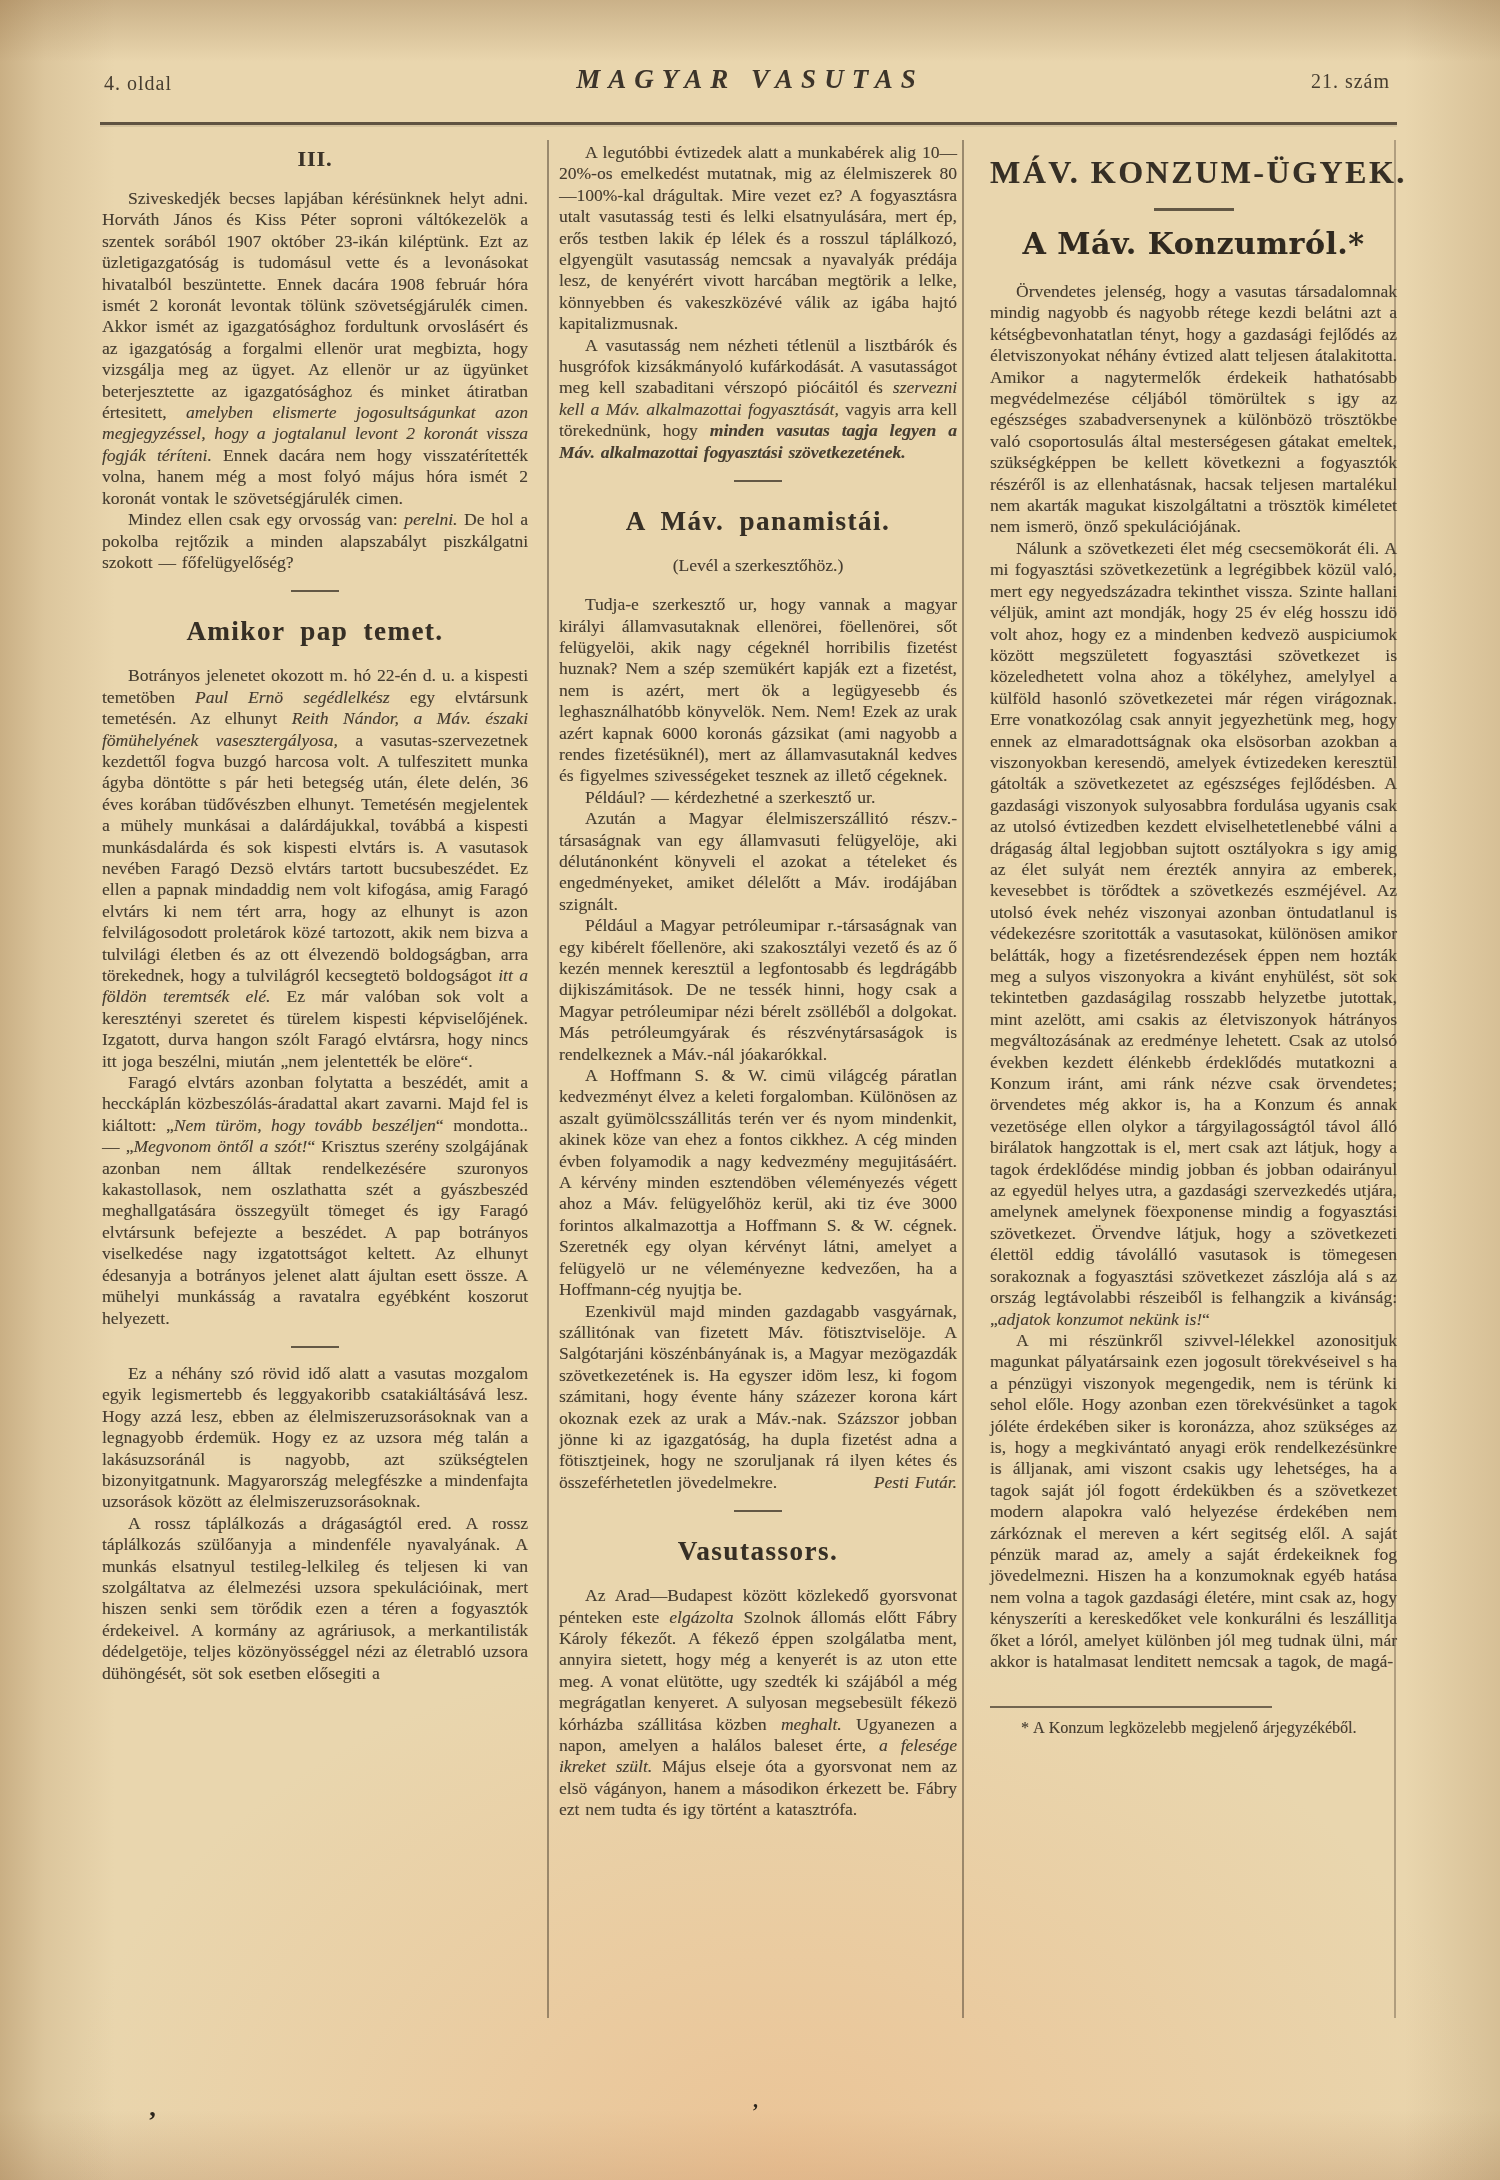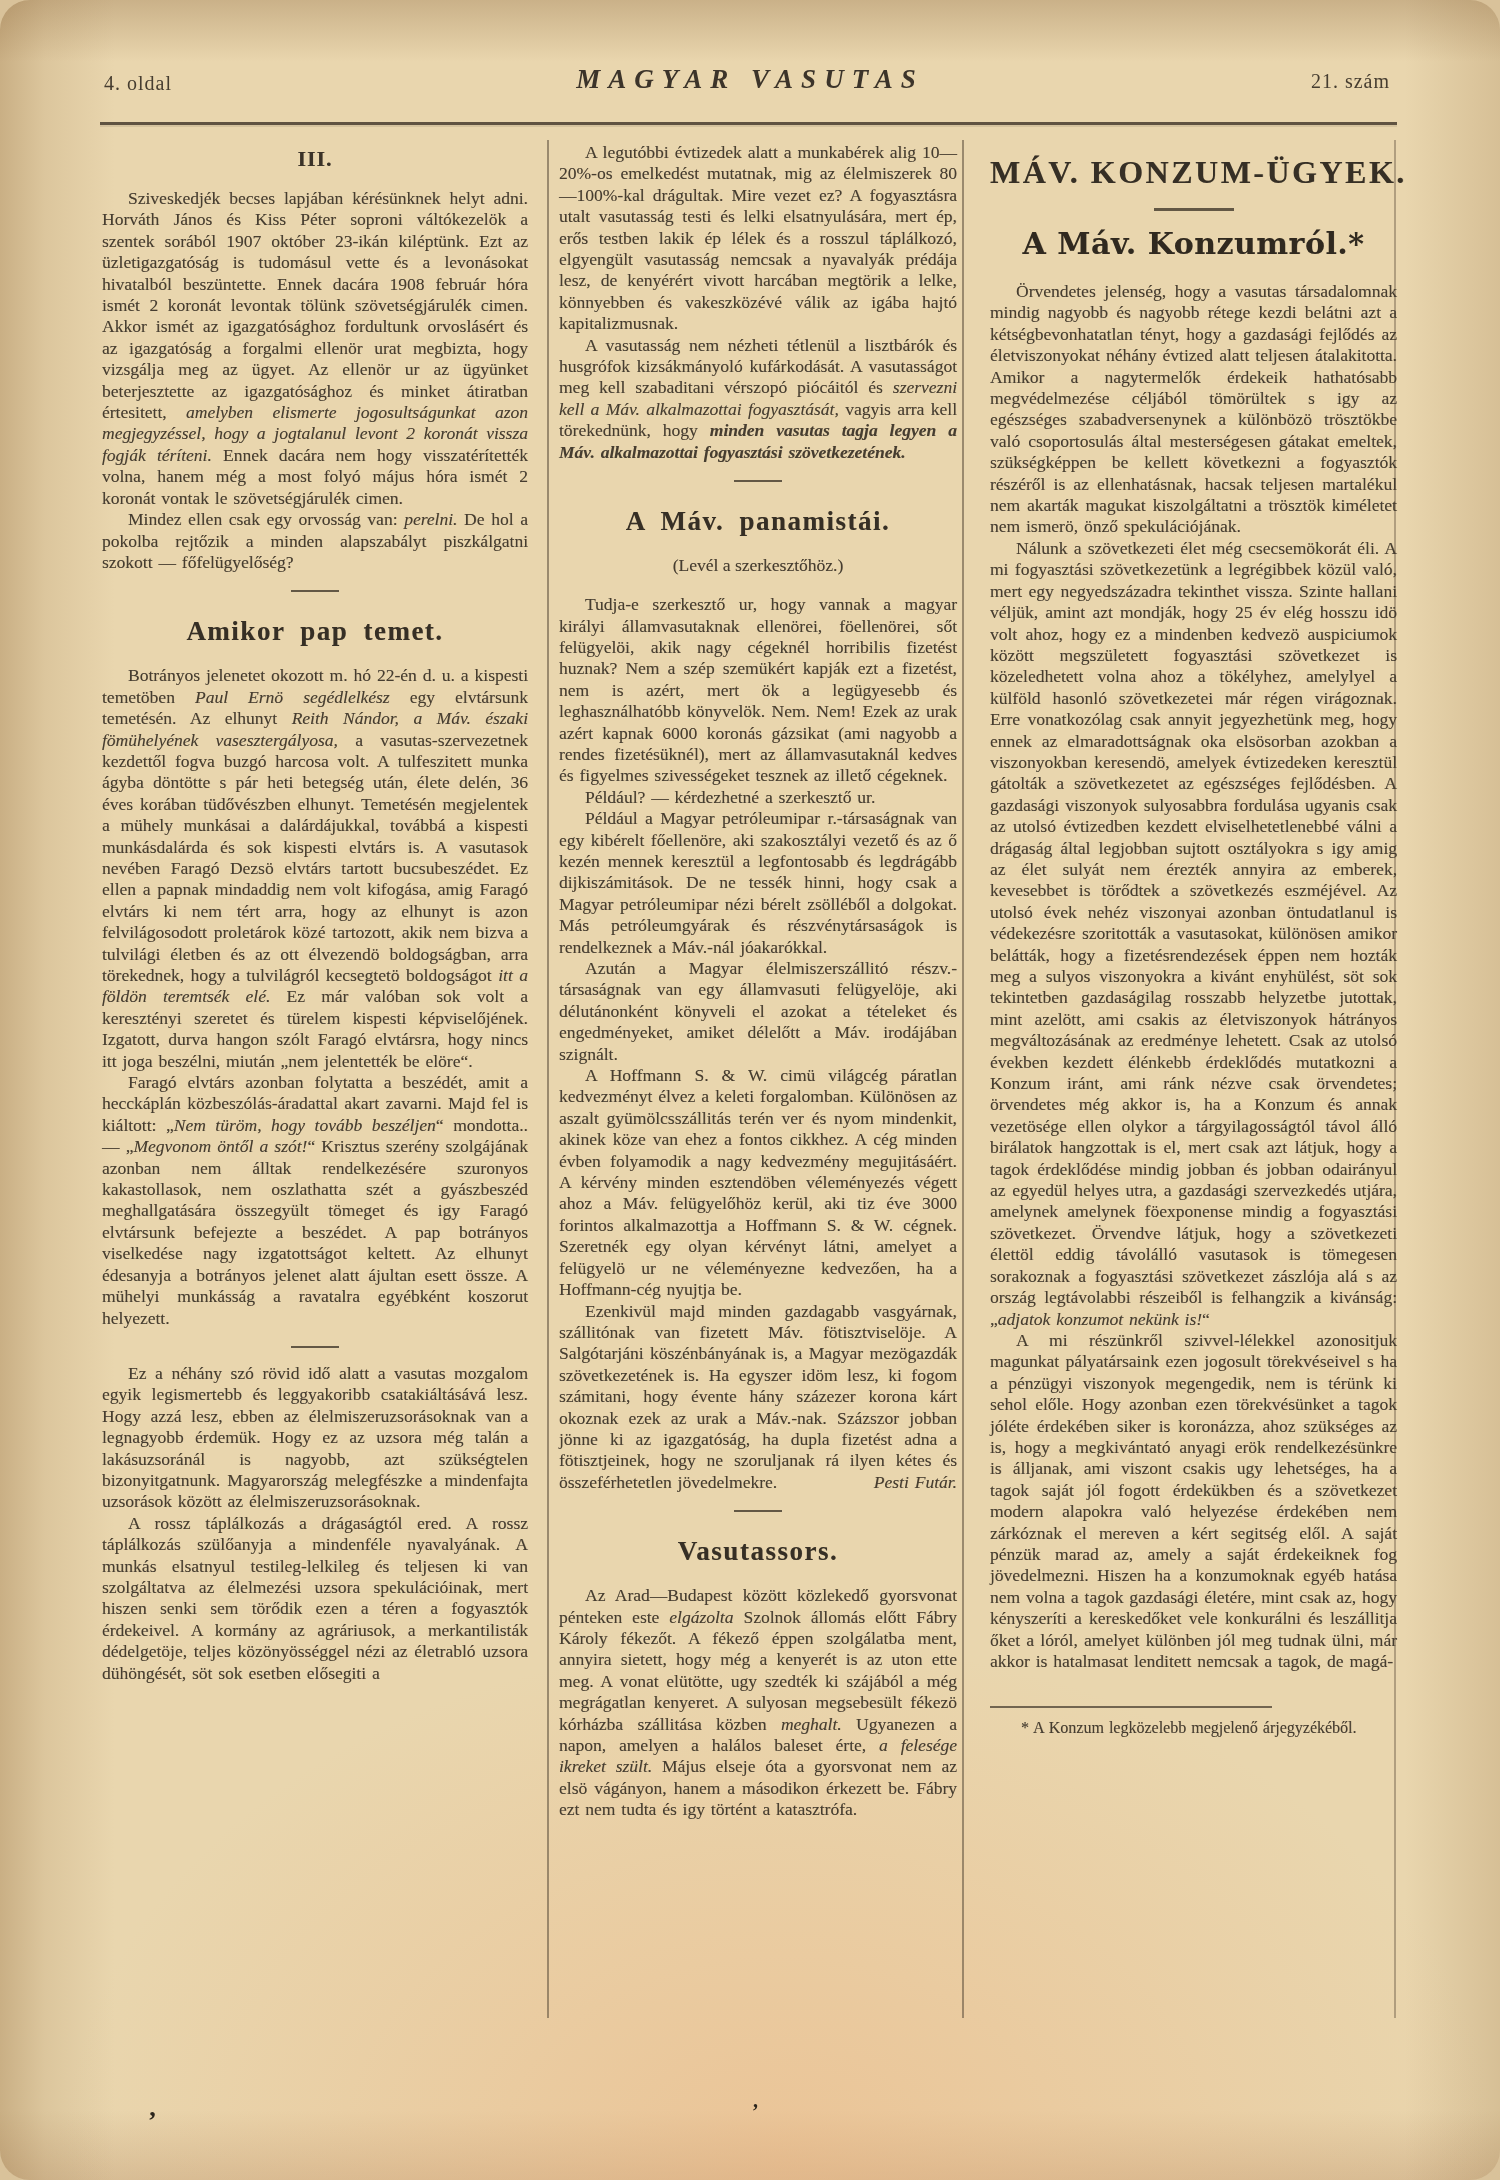--- a/index.html
+++ b/index.html
@@ -8,21 +8,20 @@
     position:relative;width:1500px;height:2180px;
     font-family:"Liberation Serif","DejaVu Serif",serif;
     color:#463d30;
     background-color:#e9d6ae;
     background-image:
       radial-gradient(ellipse 1000px 720px at 52% 99%, rgba(236,178,128,0.50), rgba(236,178,128,0) 72%),
       linear-gradient(90deg, rgba(140,100,52,0.34), rgba(140,100,52,0.14) 45px, rgba(140,100,52,0) 115px),
       linear-gradient(180deg, rgba(130,92,50,0.30), rgba(130,92,50,0) 62px),
       linear-gradient(270deg, rgba(140,100,52,0.20), rgba(140,100,52,0) 95px),
       linear-gradient(0deg, rgba(150,100,62,0.22), rgba(150,100,62,0) 70px);
-    border-radius: 30px;
   }
   .hdr-page-label{position:absolute;top:72px;left:104px;font-size:20px;letter-spacing:1px;}
   .hdr-title{position:absolute;top:64px;left:50%;transform:translateX(-50%);
     font-size:27px;font-weight:bold;letter-spacing:8px;color:#3c342a;white-space:nowrap;font-style:italic;}
   .hdr-issue-label{position:absolute;top:70px;right:110px;font-size:20px;letter-spacing:1px;}
   .head-rule{position:absolute;top:122px;left:100px;right:103px;height:3px;
     background:rgba(72,60,46,0.85);box-shadow:0 2px 0 rgba(72,60,46,0.12);}
   .vrule{position:absolute;top:140px;height:1878px;width:2px;background:rgba(90,76,58,0.55);}
   .vrule.v1{left:547px;}
   .vrule.v2{left:962px;}
@@ -79,22 +78,22 @@
         <p class="paragraph">A rossz táplálkozás a drágaságtól ered. A rossz táplálkozás szülőanyja a mindenféle nyavalyának. A munkás elsatnyul testileg-lelkileg és teljesen ki van szolgáltatva az élelmezési uzsora spekulációinak, mert hiszen senki sem törődik ezen a téren a fogyasztók érdekeivel. A kormány az agráriusok, a merkantilisták dédelgetöje, teljes közönyösséggel nézi az életrabló uzsora dühöngését, söt sok esetben elősegiti a</p>
       </div>
     <div class="col col-middle">
         <p class="paragraph">A legutóbbi évtizedek alatt a munkabérek alig 10—20%-os emelkedést mutatnak, mig az élelmiszerek 80—100%-kal drágultak. Mire vezet ez? A fogyasztásra utalt vasutasság testi és lelki elsatnyulására, mert ép, erős testben lakik ép lélek és a rosszul táplálkozó, elgyengült vasutasság nemcsak a nyavalyák prédája lesz, de kenyérért vivott harcában megtörik a lelke, könnyebben és vakeszközévé válik az igába hajtó kapitalizmusnak.</p>
         <p class="paragraph">A vasutasság nem nézheti tétlenül a lisztbárók és husgrófok kizsákmányoló kufárkodását. A vasutasságot meg kell szabaditani vérszopó piócáitól és <i>szervezni kell a Máv. alkalmazottai fogyasztását,</i> vagyis arra kell törekednünk, hogy <b><i>minden vasutas tagja legyen a Máv. alkalmazottai fogyasztási szövetkezetének.</i></b></p>
         <hr class="separator">
         <div class="heading">A Máv. panamistái.</div>
         <div class="subheading">(Levél a szerkesztőhöz.)</div>
         <p class="paragraph">Tudja-e szerkesztő ur, hogy vannak a magyar királyi államvasutaknak ellenörei, föellenörei, sőt felügyelöi, akik nagy cégeknél horribilis fizetést huznak? Nem a szép szemükért kapják ezt a fizetést, nem is azért, mert ök a legügyesebb és leghasználhatóbb könyvelök. Nem. Nem! Ezek az urak azért kapnak 6000 koronás gázsikat (ami nagyobb a rendes fizetésüknél), mert az államvasutaknál kedves és figyelmes szivességeket tesznek az illető cégeknek.</p>
         <p class="paragraph">Például? — kérdezhetné a szerkesztő ur.</p>
+        <p class="paragraph">Azután a Magyar élelmiszerszállitó részv.-társaságnak van egy államvasuti felügyelöje, aki délutánonként könyveli el azokat a tételeket és engedményeket, amiket délelőtt a Máv. irodájában szignált.</p>
         <p class="paragraph">Például a Magyar petróleumipar r.-társaságnak van egy kibérelt főellenöre, aki szakosztályi vezető és az ő kezén mennek keresztül a legfontosabb és legdrágább dijkiszámitások. De ne tessék hinni, hogy csak a Magyar petróleumipar nézi bérelt zsölléből a dolgokat. Más petróleumgyárak és részvénytársaságok is rendelkeznek a Máv.-nál jóakarókkal.</p>
-        <p class="paragraph">Azután a Magyar élelmiszerszállitó részv.-társaságnak van egy államvasuti felügyelöje, aki délutánonként könyveli el azokat a tételeket és engedményeket, amiket délelőtt a Máv. irodájában szignált.</p>
         <p class="paragraph">A Hoffmann S. &amp; W. cimü világcég páratlan kedvezményt élvez a keleti forgalomban. Különösen az aszalt gyümölcsszállitás terén ver és nyom mindenkit, akinek köze van ehez a fontos cikkhez. A cég minden évben folyamodik a nagy kedvezmény megujitásáért. A kérvény minden esztendöben véleményezés végett ahoz a Máv. felügyelőhöz kerül, aki tiz éve 3000 forintos alkalmazottja a Hoffmann S. &amp; W. cégnek. Szeretnék egy olyan kérvényt látni, amelyet a felügyelö ur ne véleményezne kedvezően, ha a Hoffmann-cég nyujtja be.</p>
         <p class="paragraph">Ezenkivül majd minden gazdagabb vasgyárnak, szállitónak van fizetett Máv. fötisztviselöje. A Salgótarjáni köszénbányának is, a Magyar mezögazdák szövetkezetének is. Ha egyszer idöm lesz, ki fogom számitani, hogy évente hány százezer korona kárt okoznak ezek az urak a Máv.-nak. Százszor jobban jönne ki az igazgatóság, ha dupla fizetést adna a fötisztjeinek, hogy ne szoruljanak rá ilyen kétes és összeférhetetlen jövedelmekre.<span class="attribution">Pesti Futár.</span></p>
         <hr class="separator">
         <div class="heading">Vasutassors.</div>
         <p class="paragraph">Az Arad—Budapest között közlekedő gyorsvonat pénteken este <i>elgázolta</i> Szolnok állomás előtt Fábry Károly fékezőt. A fékező éppen szolgálatba ment, annyira sietett, hogy még a kenyerét is az uton ette meg. A vonat elütötte, ugy szedték ki szájából a még megrágatlan kenyeret. A sulyosan megsebesült fékezö kórházba szállitása közben <i>meghalt.</i> Ugyanezen a napon, amelyen a halálos baleset érte, <i>a felesége ikreket szült.</i> Május elseje óta a gyorsvonat nem az elsö vágányon, hanem a másodikon érkezett be. Fábry ezt nem tudta és igy történt a katasztrófa.</p>
       </div>
     <div class="col col-right">
         <div class="main-heading">MÁV. KONZUM-ÜGYEK.</div>
         <hr class="separator wide">
         <div class="fat-heading">A Máv. Konzumról.*</div>

